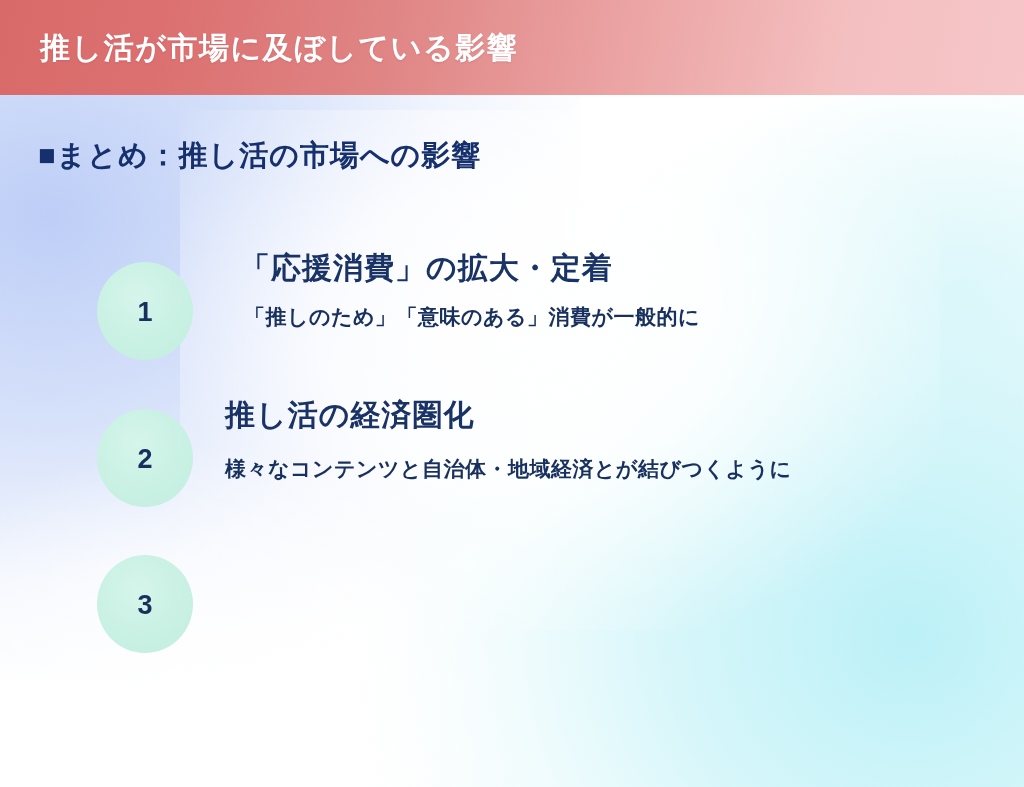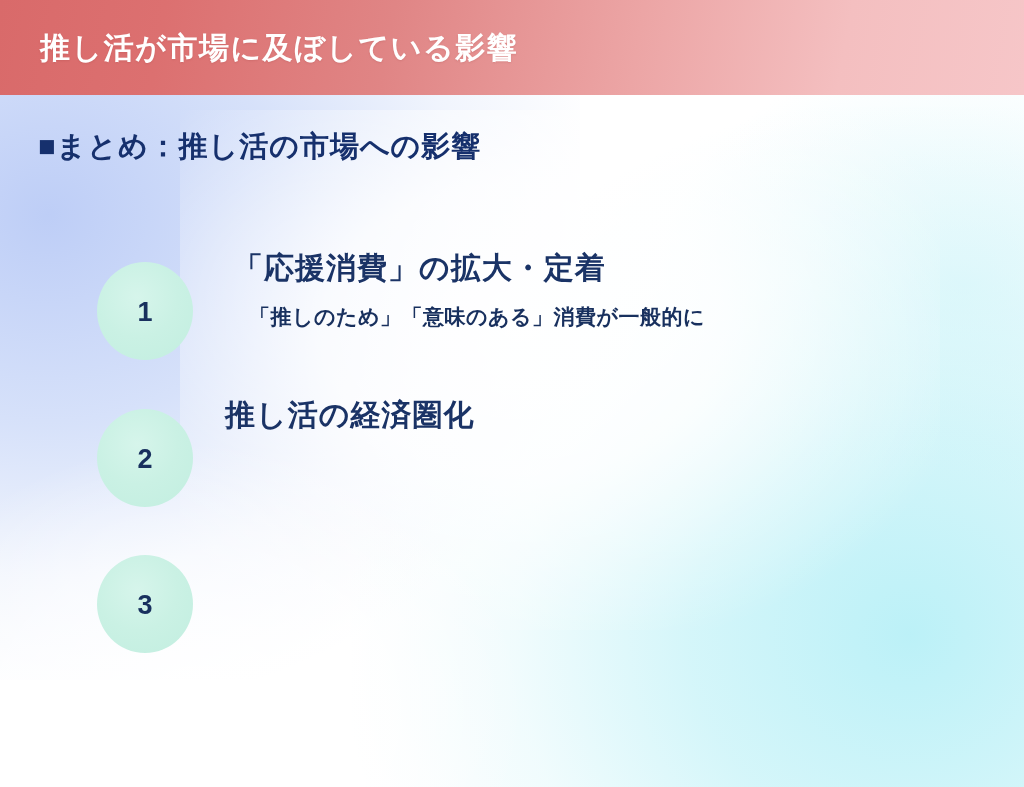--- a/index.html
+++ b/index.html
@@ -125,21 +125,21 @@
     letter-spacing: 1.5px;
     line-height: 1;
     text-shadow: 0 1px 2px rgba(150,60,60,0.18);
     white-space: nowrap;
   }
 
   
   .section-heading {
     position: absolute;
     left: 38px;
-    top: 131px;
+    top: 140px;
     z-index: 20;
     color: #16306d;
     font-size: 29px;
     font-weight: bold;
     letter-spacing: 1px;
     line-height: 1.1;
     white-space: nowrap;
   }
 
   
@@ -179,42 +179,42 @@
     color: #18305e;
     font-size: 27px;
     font-weight: bold;
     line-height: 1;
     transform: translateY(1px);
   }
 
   .item-text {
     position: absolute;
   }
-  .item-1 .item-text { left: 233px; top: 0; }
+  .item-1 .item-text { left: 240px; top: 0; }
   .item-2 .item-text { left: 225px; top: 0; }
   .item-3 .item-text { left: 225px; top: 0; }
 
   .item-title {
     color: #1a3366;
     font-size: 30px;
     font-weight: bold;
     letter-spacing: 1px;
     line-height: 1.2;
     white-space: nowrap;
   }
   .item-sub {
     color: #18305e;
     font-size: 21px;
     font-weight: bold;
     letter-spacing: 0.5px;
     line-height: 1.25;
     white-space: nowrap;
   }
   .item-1 .item-title { margin-bottom: 18px; }
-  .item-1 .item-sub   { margin-left: 16px; }
+  .item-1 .item-sub   { margin-left: 4px; }
   .item-2 .item-title { margin-bottom: 23px; }
   .item-3 .item-title { margin-bottom: 9px; }
 </style>
 </head>
 <body>
 
 <div id="slide">
 
   <div class="bg-base"></div>
   <div class="bg-lavender"></div>
@@ -240,20 +240,21 @@
         <div class="item-sub">「推しのため」「意味のある」消費が一般的に</div>
       </div>
     </div>
 
     <div class="item item-2">
       <div class="badge">
         <span class="badge-num">2</span>
       </div>
       <div class="item-text">
         <div class="item-title">推し活の経済圏化</div>
+        <div class="item-sub">様々なコンテンツと自治体・地域経済とが結びつくように</div>
       </div>
     </div>
 
     <div class="item item-3">
       <div class="badge">
         <span class="badge-num">3</span>
       </div>
       <div class="item-text">
       </div>
     </div>

